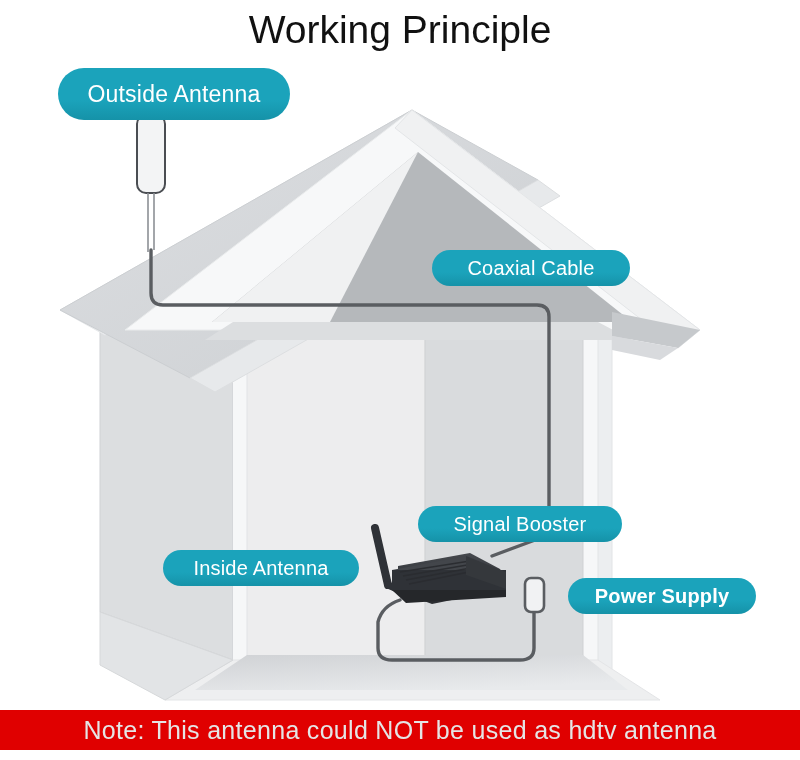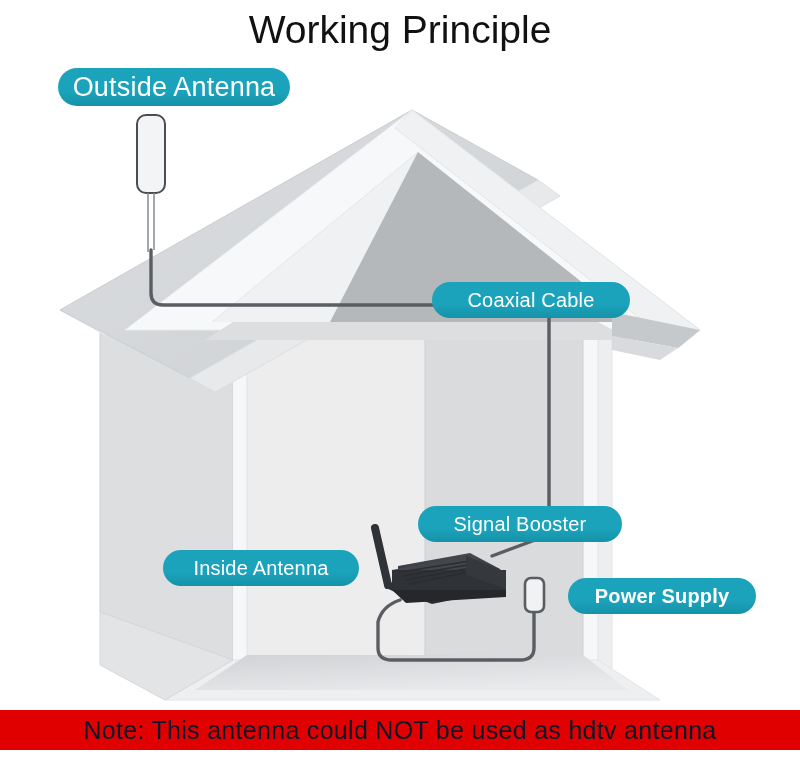--- a/index.html
+++ b/index.html
@@ -165,33 +165,33 @@
 
     <g>
       <path d="M400,600 Q382,606 378,622 L378,648 Q378,660 392,660 L520,660 Q534,660 534,648 L534,612" fill="none" stroke="#5a5d61" stroke-width="3.4" stroke-linecap="round"></path>
     </g>
     <g>
       <rect x="525" y="578" width="19" height="34" rx="6" ry="6" fill="#f1f2f3" stroke="#5a5d61" stroke-width="2.6"></rect>
     </g>
 
   </svg>
 
-  <div class="pill" style="left: 58px; top: 68px; width: 232px; height: 38px; font-size: 27px; color: rgb(255, 255, 255); background: linear-gradient(rgb(27, 163, 187) 0%, rgb(27, 163, 187) 62%, rgb(21, 146, 168) 100%);">
+  <div class="pill" style="left: 58px; top: 68px; width: 232px; height: 52px; font-size: 23px; color: rgb(255, 255, 255); background: linear-gradient(rgb(27, 163, 187) 0%, rgb(27, 163, 187) 62%, rgb(21, 146, 168) 100%);">
     <span>Outside Antenna</span>
   </div>
-  <div class="pill" style="left: 432px; top: 250px; width: 198px; height: 36px; font-size: 20px; color: rgb(255, 255, 255); background: linear-gradient(rgb(27, 163, 187) 0%, rgb(27, 163, 187) 62%, rgb(21, 146, 168) 100%); margin-top: 32px;">
+  <div class="pill" style="left: 432px; top: 250px; width: 198px; height: 36px; font-size: 20px; color: rgb(255, 255, 255); background: linear-gradient(rgb(27, 163, 187) 0%, rgb(27, 163, 187) 62%, rgb(21, 146, 168) 100%);">
     <span>Coaxial Cable</span>
   </div>
   <div class="pill" style="left: 418px; top: 506px; width: 204px; height: 36px; font-size: 20px; color: rgb(255, 255, 255); background: linear-gradient(rgb(27, 163, 187) 0%, rgb(27, 163, 187) 62%, rgb(21, 146, 168) 100%); text-align: right;">
     <span>Signal Booster</span>
   </div>
   <div class="pill" style="left: 163px; top: 550px; width: 196px; height: 36px; font-size: 20px; color: rgb(255, 255, 255); background: linear-gradient(rgb(27, 163, 187) 0%, rgb(27, 163, 187) 62%, rgb(21, 146, 168) 100%);">
     <span>Inside Antenna</span>
   </div>
   <div class="pill" style="left: 568px; top: 578px; width: 188px; height: 36px; font-size: 20px; color: rgb(255, 255, 255); background: linear-gradient(rgb(27, 163, 187) 0%, rgb(27, 163, 187) 62%, rgb(21, 146, 168) 100%); font-weight: bold;">
     <span>Power Supply</span>
   </div>
 
-  <div class="banner" style="top: 710px; height: 40px; font-size: 25px; background: rgb(224, 0, 0); color: #0f172a;">
+  <div class="banner" style="top: 710px; height: 40px; font-size: 25px; background: rgb(224, 0, 0); color: #e5e5e5;">
     <span>Note: This antenna could NOT be used as hdtv antenna</span>
   </div>
 
 </div>
 
 </body></html>

